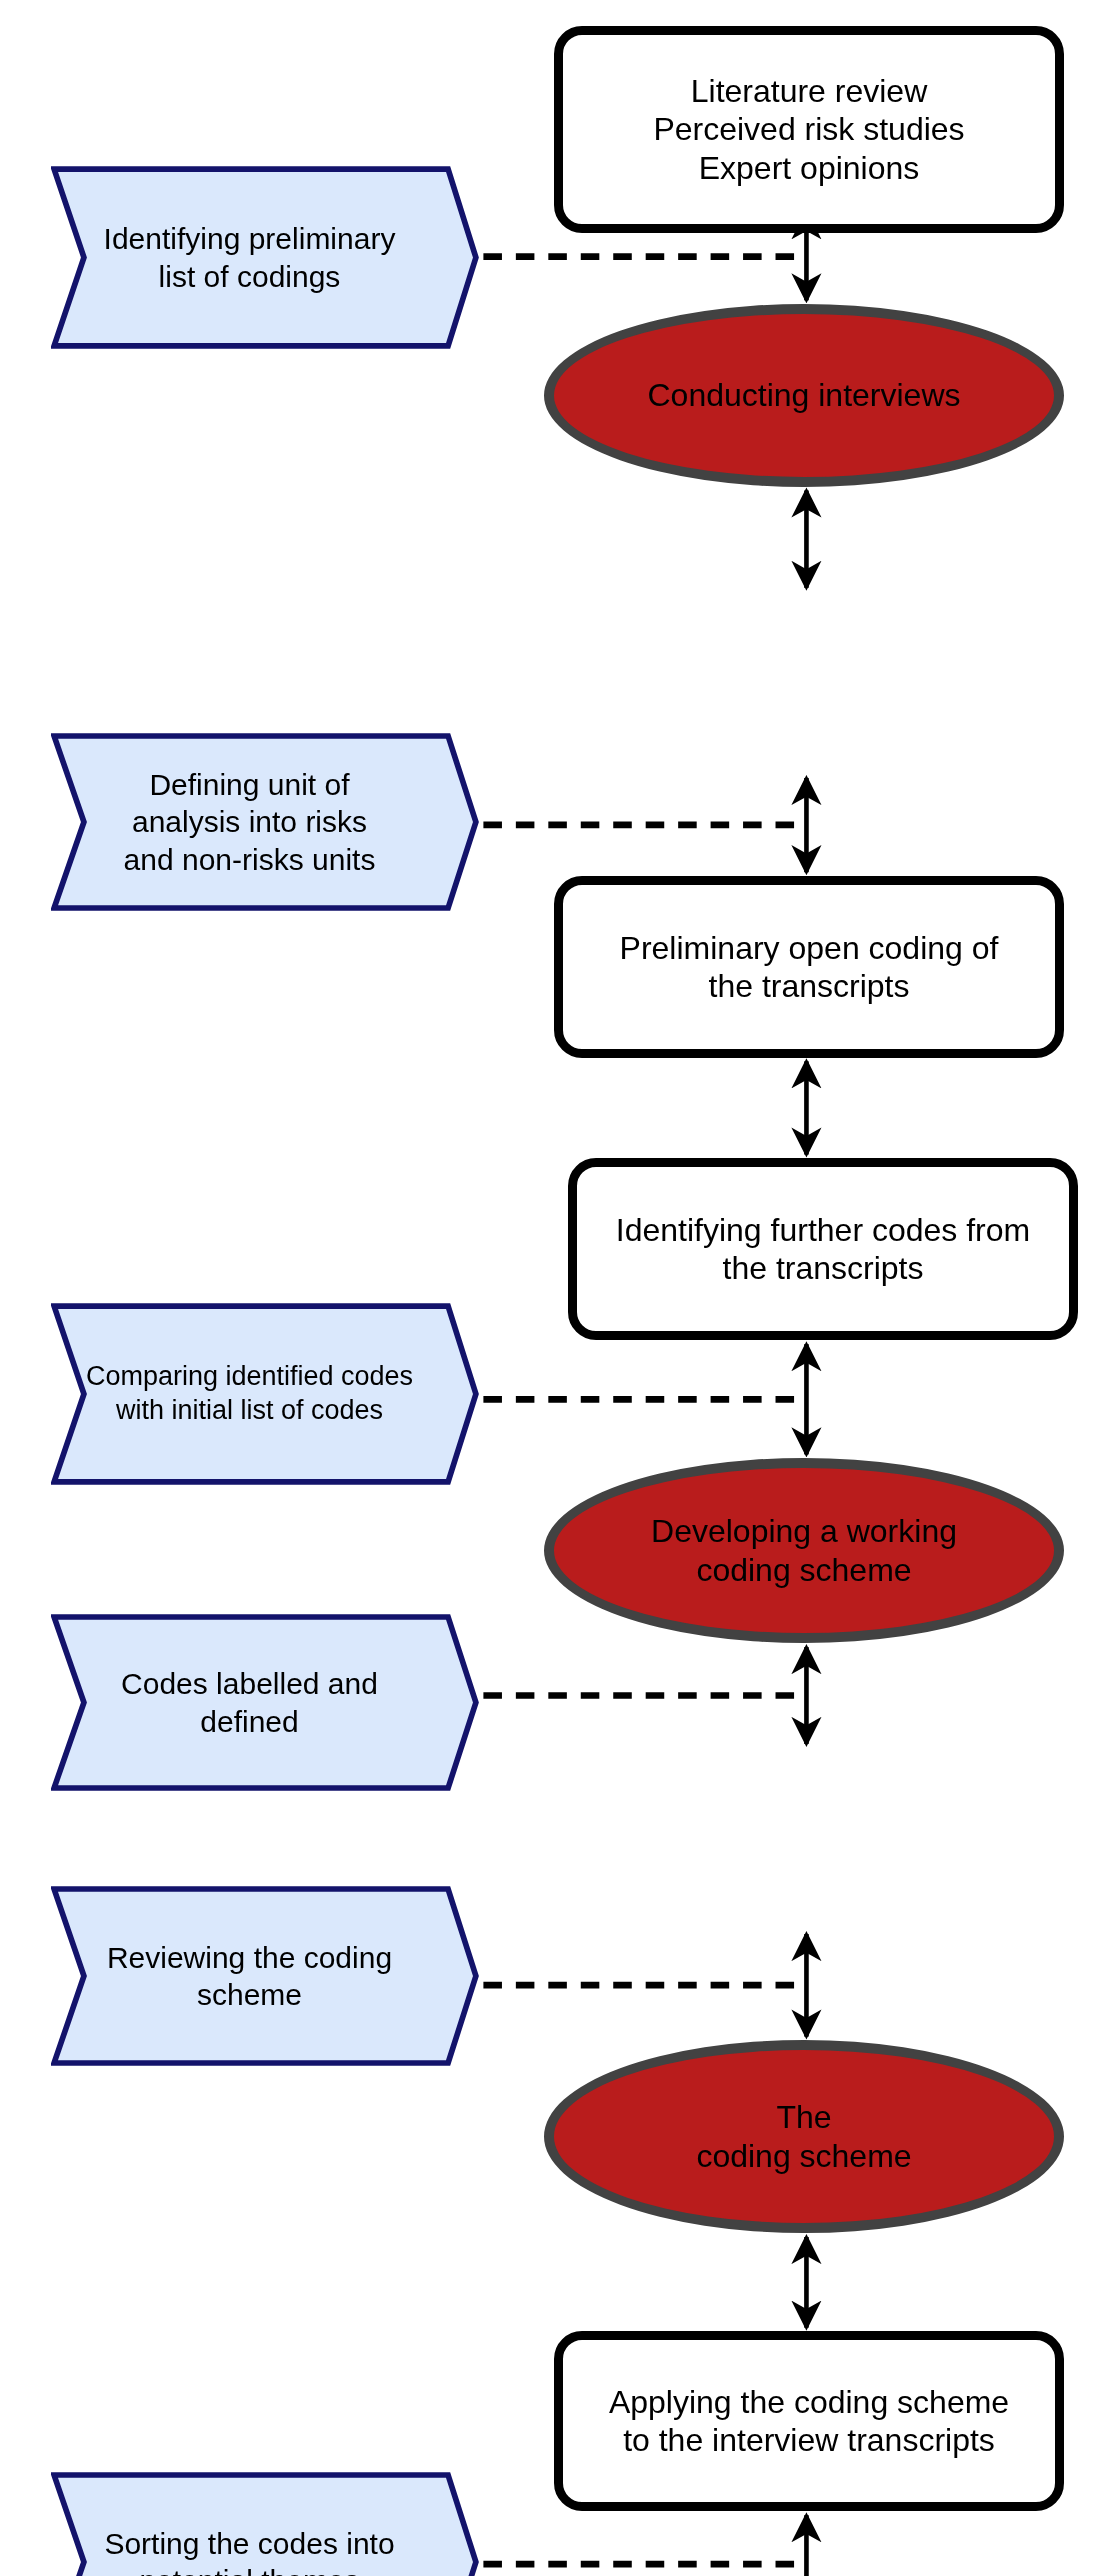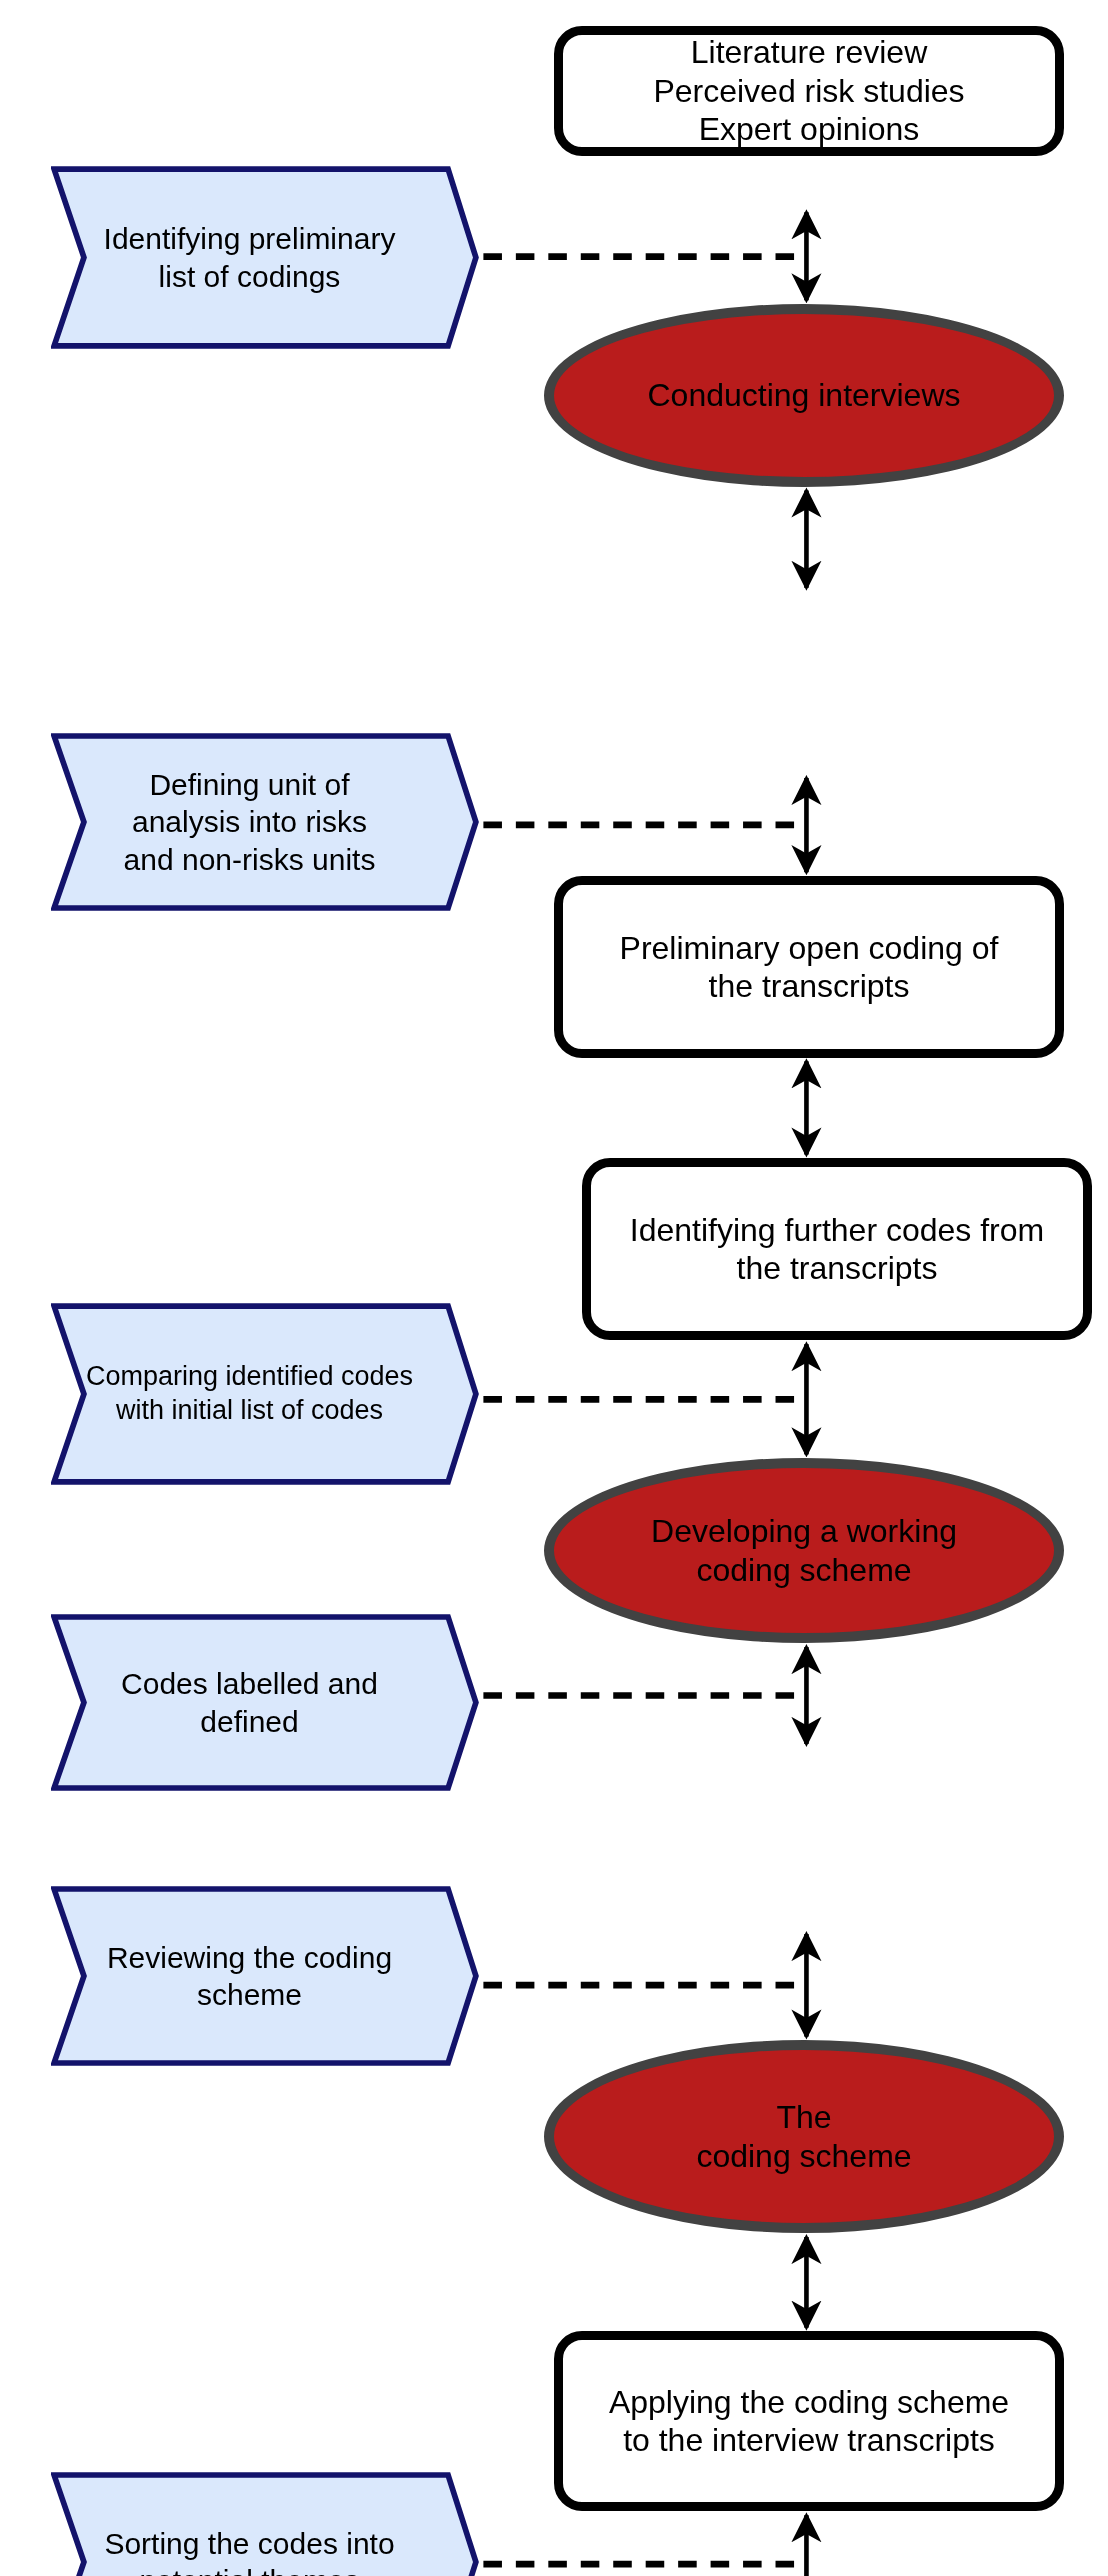--- a/index.html
+++ b/index.html
@@ -94,37 +94,37 @@
     <line x1="1565" y1="4882" x2="1565" y2="5073" stroke="#000000" stroke-width="9" marker-start="url(#arrow)" marker-end="url(#arrow)"></line>
 
     <line x1="938" y1="498" x2="1548" y2="498" stroke="#000000" stroke-width="13" stroke-dasharray="36 27"></line>
     <line x1="938" y1="1601" x2="1548" y2="1601" stroke="#000000" stroke-width="13" stroke-dasharray="36 27"></line>
     <line x1="938" y1="2716" x2="1548" y2="2716" stroke="#000000" stroke-width="13" stroke-dasharray="36 27"></line>
     <line x1="938" y1="3291" x2="1548" y2="3291" stroke="#000000" stroke-width="13" stroke-dasharray="36 27"></line>
     <line x1="938" y1="3853" x2="1548" y2="3853" stroke="#000000" stroke-width="13" stroke-dasharray="36 27"></line>
     <line x1="938" y1="4977" x2="1548" y2="4977" stroke="#000000" stroke-width="13" stroke-dasharray="36 27"></line>
   </svg>
 
-  <div class="node process" style="left:554px; top:26px;  width:510px; height:130px;">
+  <div class="node process" style="left:554px; top:26px;  width:510px; height:207px;">
     <span>Literature review
 Perceived risk studies
 Expert opinions</span>
   </div>
 
   <div class="node stage" style="left:544px; top:304px; width:520px; height:183px;">
     <span>Conducting interviews</span>
   </div>
 
 
   <div class="node process" style="left:554px; top:876px; width:510px; height:182px;">
     <span>Preliminary open coding of
 the transcripts</span>
   </div>
 
-  <div class="node process" style="left:582px; top:1158px; width:510px; height:182px;">
+  <div class="node process" style="left:568px; top:1158px; width:510px; height:182px;">
     <span>Identifying further codes from
 the transcripts</span>
   </div>
 
   <div class="node stage" style="left:544px; top:1458px; width:520px; height:185px;">
     <span>Developing a working
 coding scheme</span>
   </div>
 
 

